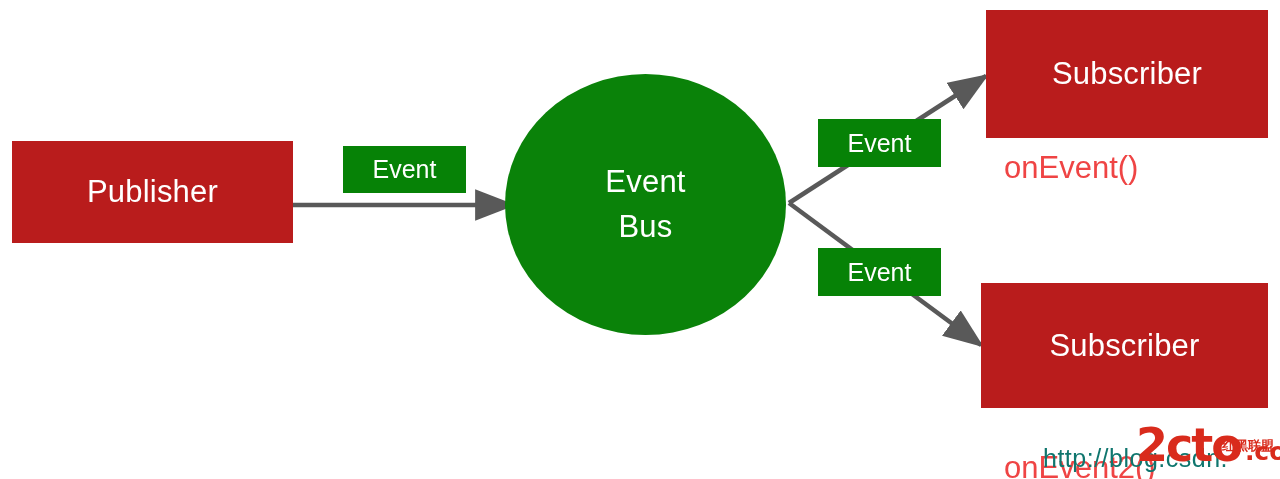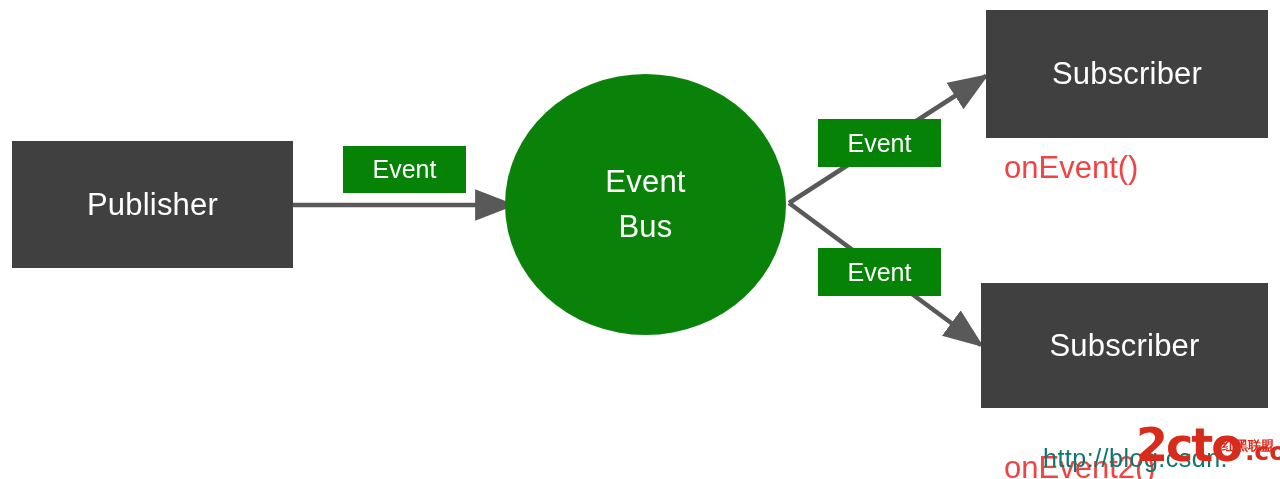--- a/index.html
+++ b/index.html
@@ -27,21 +27,21 @@
     position: absolute;
     display: flex;
     align-items: center;
     justify-content: center;
     color: #ffffff;
     font-weight: 400;
     letter-spacing: .2px;
     box-sizing: border-box;
   }
   .node-actor {
-    background: #404040;
+    background: #b91c1c;
     font-size: 31px;
   }
   .node-bus {
     background: #0A8209;
     border-radius: 50%;
     flex-direction: column;
     font-size: 31px;
     line-height: 1.45;
   }
   .tag-box {
@@ -111,21 +111,21 @@
       </marker>
     </defs>
 
     <line x1="293" y1="205" x2="512" y2="205" stroke="#595959" stroke-width="4.5" marker-end="url(#arrowhead)"></line>
 
     <line x1="789" y1="203" x2="986" y2="76" stroke="#595959" stroke-width="4.5" marker-end="url(#arrowhead)"></line>
 
     <line x1="789" y1="203" x2="981" y2="345" stroke="#595959" stroke-width="4.5" marker-end="url(#arrowhead)"></line>
   </svg>
 
-  <div class="node-box node-actor" style="left:12px; top:141px; width:281px; height:127px;">
+  <div class="node-box node-actor" style="left:12px; top:141px; width:281px; height:102px;">
     <span>Publisher</span>
   </div>
 
   <div class="node-box node-bus" style="left:505px; top:74px; width:281px; height:261px;">
     <span>Event</span>
     <span>Bus</span>
   </div>
 
   <div class="node-box node-actor" style="left:986px; top:10px; width:282px; height:128px;">
     <span>Subscriber</span>

